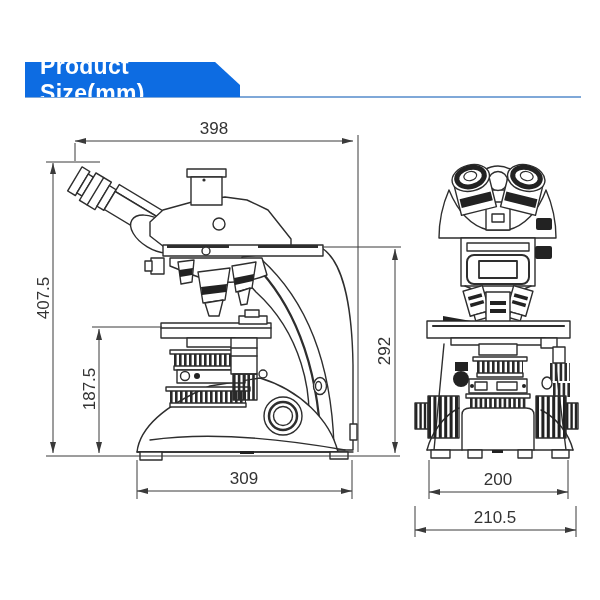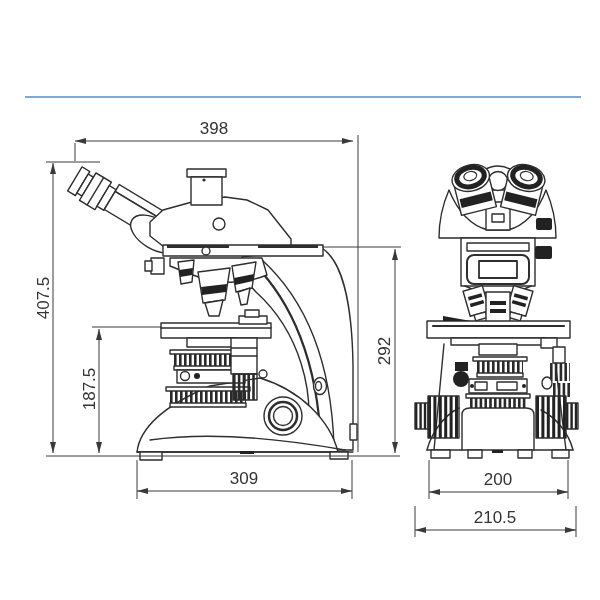--- a/index.html
+++ b/index.html
@@ -11,20 +11,23 @@
   .banner-title{color:#fff;font-size:23px;font-weight:bold;letter-spacing:.3px;}
   .accent-line{position:absolute;left:25px;top:96px;width:556px;height:2px;z-index:1;}
   svg.diagram{position:absolute;left:0;top:0;z-index:1;}
   svg text{font-family:"Liberation Sans",sans-serif;font-size:17px;fill:#333;}
 </style>
 </head>
 <body>
 
 <div class="canvas">
 
+  <div class="banner" style="background:#0d6ce2;">
+    <span class="banner-title">Product Size(mm)</span>
+  </div>
   <div class="accent-line" style="background:#7fa8d8;"></div>
 
   <svg class="diagram" width="600" height="600" viewBox="0 0 600 600">
 
     <g stroke="#2e2e2e" stroke-width="1.4" fill="none" stroke-linejoin="round" stroke-linecap="round">
 
       <path fill="#fff" d="M242,257 L320,247 C341,258 352,300 353,365 L353,450 L305,450 C318,392 298,330 256,292 C245,281 242,269 242,257 Z"></path>
       <path stroke-width="2.2" d="M250,260 C292,300 318,362 321,446"></path>
       <path d="M261,259 C302,296 331,356 334,446"></path>
 

